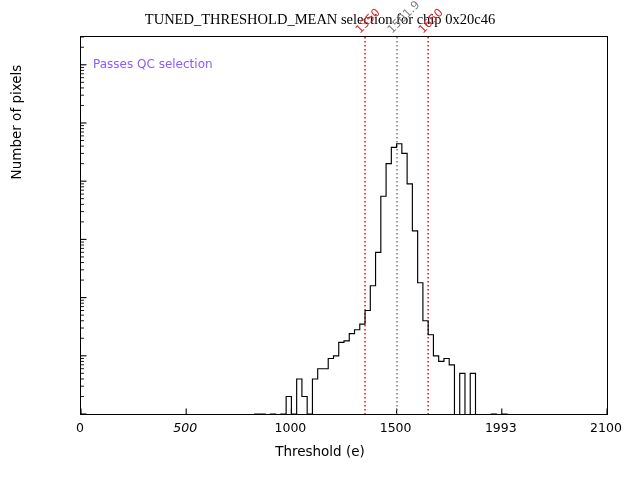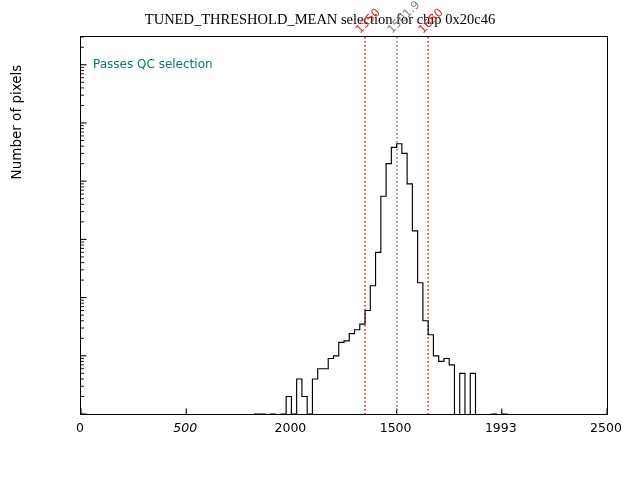--- a/index.html
+++ b/index.html
@@ -43,21 +43,21 @@
   #plot-svg {
     position: absolute;
     left: 0;
     top: 0;
   }
   #qc-annotation {
     position: absolute;
     left: 12px;
     top: 20px;
     font-size: 12px;
-    color: #0f766e;
+    color: #8b5cf6;
     white-space: nowrap;
   }
   #y-axis-label {
     position: absolute;
     left: -64px;
     top: 114px;
     width: 160px;
     text-align: center;
     font-size: 13.5px;
     color: #000000;
@@ -175,26 +175,27 @@
           <line x1="347.16" x2="347.16" y1="0" y2="377" stroke="#d62728" stroke-width="1.6" stroke-dasharray="1.6,2.4" stroke-linecap="butt"></line>
         </g>
       <path id="hist-path" fill="none" stroke="#000000" stroke-width="1.15" stroke-linejoin="miter" d="M 173.58 378.00 L 173.58 377.00 L 178.84 377.00 L 178.84 377.00 L 184.10 377.00 L 184.10 378.00 M 189.36 378.00 L 189.36 377.00 L 194.62 377.00 L 194.62 378.00 M 199.88 378.00 L 199.88 377.00 L 205.14 377.00 L 205.14 359.48 L 210.40 359.48 L 210.40 377.00 L 215.66 377.00 L 215.66 341.96 L 220.92 341.96 L 220.92 359.48 L 226.18 359.48 L 226.18 377.00 L 231.44 377.00 L 231.44 341.96 L 236.70 341.96 L 236.70 331.71 L 241.96 331.71 L 241.96 331.71 L 247.22 331.71 L 247.22 321.46 L 252.48 321.46 L 252.48 318.80 L 257.74 318.80 L 257.74 305.38 L 263.00 305.38 L 263.00 303.94 L 268.26 303.94 L 268.26 296.66 L 273.52 296.66 L 273.52 292.77 L 278.78 292.77 L 278.78 287.13 L 284.04 287.13 L 284.04 273.50 L 289.30 273.50 L 289.30 248.71 L 294.56 248.71 L 294.56 215.30 L 299.82 215.30 L 299.82 159.29 L 305.08 159.29 L 305.08 126.66 L 310.34 126.66 L 310.34 110.43 L 315.60 110.43 L 315.60 106.73 L 320.86 106.73 L 320.86 116.41 L 326.12 116.41 L 326.12 146.84 L 331.38 146.84 L 331.38 193.88 L 336.64 193.88 L 336.64 245.73 L 341.90 245.73 L 341.90 283.75 L 347.16 283.75 L 347.16 297.74 L 352.42 297.74 L 352.42 318.80 L 357.68 318.80 L 357.68 324.44 L 362.94 324.44 L 362.94 321.46 L 368.20 321.46 L 368.20 327.81 L 373.46 327.81 L 373.46 378.00 M 378.72 378.00 L 378.72 336.32 L 383.98 336.32 L 383.98 378.00 M 389.24 378.00 L 389.24 336.32 L 394.50 336.32 L 394.50 378.00 M 410.28 378.00 L 410.28 377.00 L 415.54 377.00 L 415.54 378.00 M 420.80 378.00 L 420.80 377.00 L 426.06 377.00 L 426.06 378.00"></path>
     </svg>
   </div>
 
   <div id="ytick-container"></div>
   <div id="xtick-container">
       <div class="xtick-label" style="left: 80px;">0</div>
       <div class="xtick-label" style="left: 185.2px; font-style: italic;">500</div>
-      <div class="xtick-label" style="left: 290.4px;">2000</div>
+      <div class="xtick-label" style="left: 290.4px;">1000</div>
       <div class="xtick-label" style="left: 395.6px;">1500</div>
       <div class="xtick-label" style="left: 500.8px;">1993</div>
-      <div class="xtick-label" style="left: 606px;">2500</div>
+      <div class="xtick-label" style="left: 606px;">2100</div>
     </div>
   <div id="vlabel-container">
       <div class="vline-label red" style="left: 362.04px; top: 22px;">1350</div>
       <div class="vline-label gray" style="left: 394px; top: 22px;">1501.9</div>
       <div class="vline-label red" style="left: 425.16px; top: 22px;">1650</div>
     </div>
 
   <div id="y-axis-label">Number of pixels</div>
+  <div id="x-axis-label">Threshold (e)</div>
 
 </div>
 
 </body></html>

